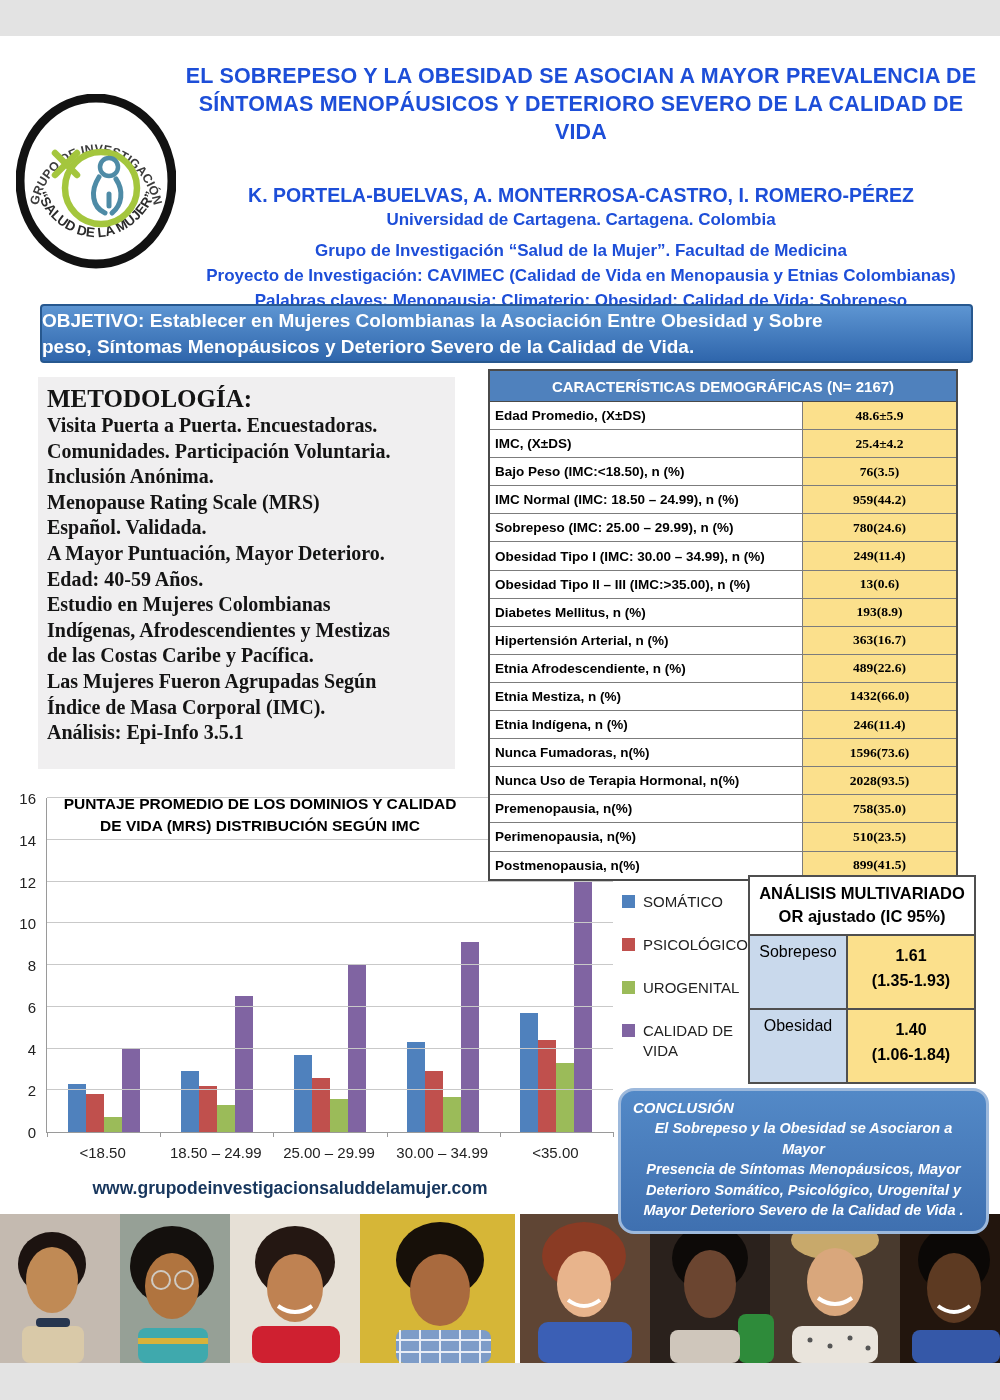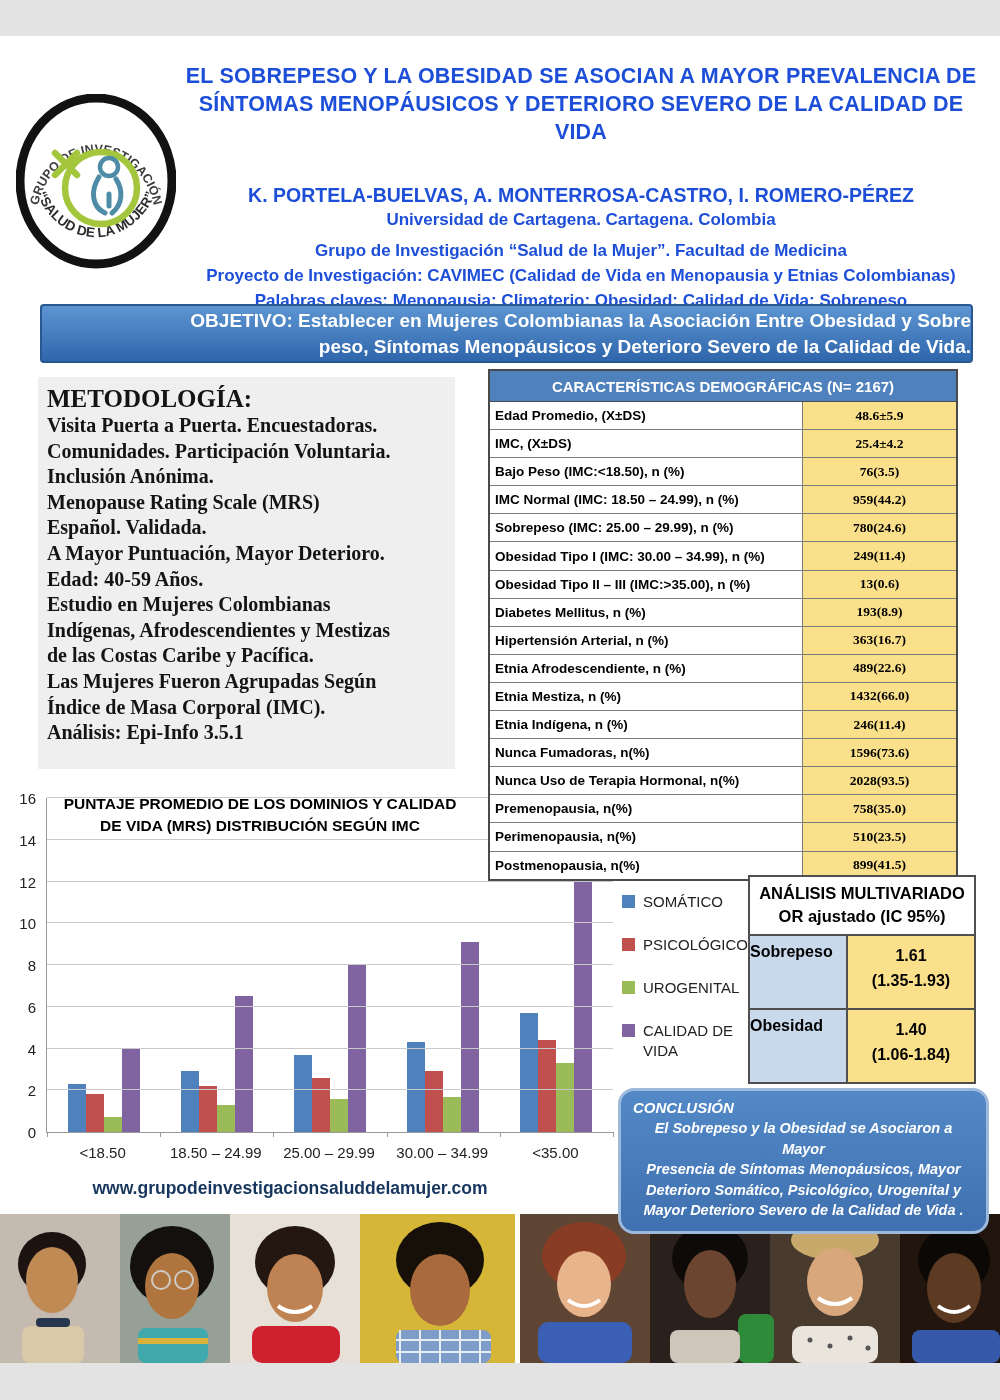--- a/index.html
+++ b/index.html
@@ -12,21 +12,21 @@
   .header-text{position:absolute;left:178px;top:26px;width:806px;text-align:center;color:#1d4ed8;}
   .title-line{font-size:21.5px;font-weight:bold;line-height:28px;letter-spacing:.2px;}
   .authors{font-size:19.5px;font-weight:bold;margin-top:38px;}
   .affil{font-size:17px;font-weight:bold;line-height:25px;}
   .affil-first{margin-top:6px;}
 
   
   .objective{position:absolute;left:40px;top:268px;width:929px;height:55px;
     background:linear-gradient(var(--banner-top,#5d95d2),var(--banner-bottom,#2f66ac));
     border:2px solid #27588f;border-radius:4px;color:#fff;font-weight:bold;font-size:19px;
-    text-align:right;display:flex;flex-direction:column;justify-content:center;line-height:26px;}
+    text-align:left;display:flex;flex-direction:column;justify-content:center;line-height:26px;}
 
   
   .methodology{position:absolute;left:38px;top:341px;width:399px;height:378px;background:#f0eff0;
     padding:7px 9px;font-family:"Liberation Serif",serif;font-weight:bold;color:#141414;}
   .m-title{font-size:25px;line-height:29px;}
   .m-line{font-size:20px;line-height:25.6px;}
 
   
   .demo-table{position:absolute;left:488px;top:333px;width:470px;border-collapse:collapse;
     z-index:5;background:#fff;border:2px solid #4a4a4a;}
@@ -55,22 +55,22 @@
   .swatch{width:13px;height:13px;margin:3px 8px 0 0;flex:none;}
   .legend-label{font-size:15px;color:#222;width:106px;line-height:20px;}
 
   
   .multi{position:absolute;left:748px;top:839px;width:224px;background:#fff;
     border:2px solid #4f4f4f;z-index:6;}
   .multi-header{font-size:16.5px;font-weight:bold;text-align:center;line-height:23px;
     padding:5px 0 6px;border-bottom:2px solid #4f4f4f;color:#000;}
   .multi-row{display:flex;border-bottom:2px solid #4f4f4f;}
   .multi-row:last-child{border-bottom:none;}
-  .multi-lab{width:96px;background:var(--label-blue,#c9d9ec);font-weight:bold;font-size:16px;
-    padding-top:7px;border-right:2px solid #4f4f4f;height:65px;}
+  .multi-lab{width:96px;background:var(--label-blue,#c9d9ec);font-weight:normal;font-size:16px;
+    text-align:center;padding-top:7px;border-right:2px solid #4f4f4f;height:65px;}
   .multi-val{flex:1;background:var(--value-yellow,#fbe08c);font-weight:bold;font-size:16px;
     text-align:center;padding-top:7px;line-height:25px;height:65px;}
 
   
   .website{position:absolute;left:50px;top:1142px;width:480px;text-align:center;
     font-size:17.5px;font-weight:bold;color:var(--link-navy,#17365d);z-index:6;}
   .conclusion{position:absolute;left:618px;top:1052px;width:341px;
     background:linear-gradient(#5389c7,#3f70b0);border:3px solid #9db9dc;border-radius:16px;
     color:#fff;font-style:italic;font-weight:bold;padding:8px 12px 10px;z-index:6;}
   .conc-title{font-size:15px;margin-bottom:2px;}

